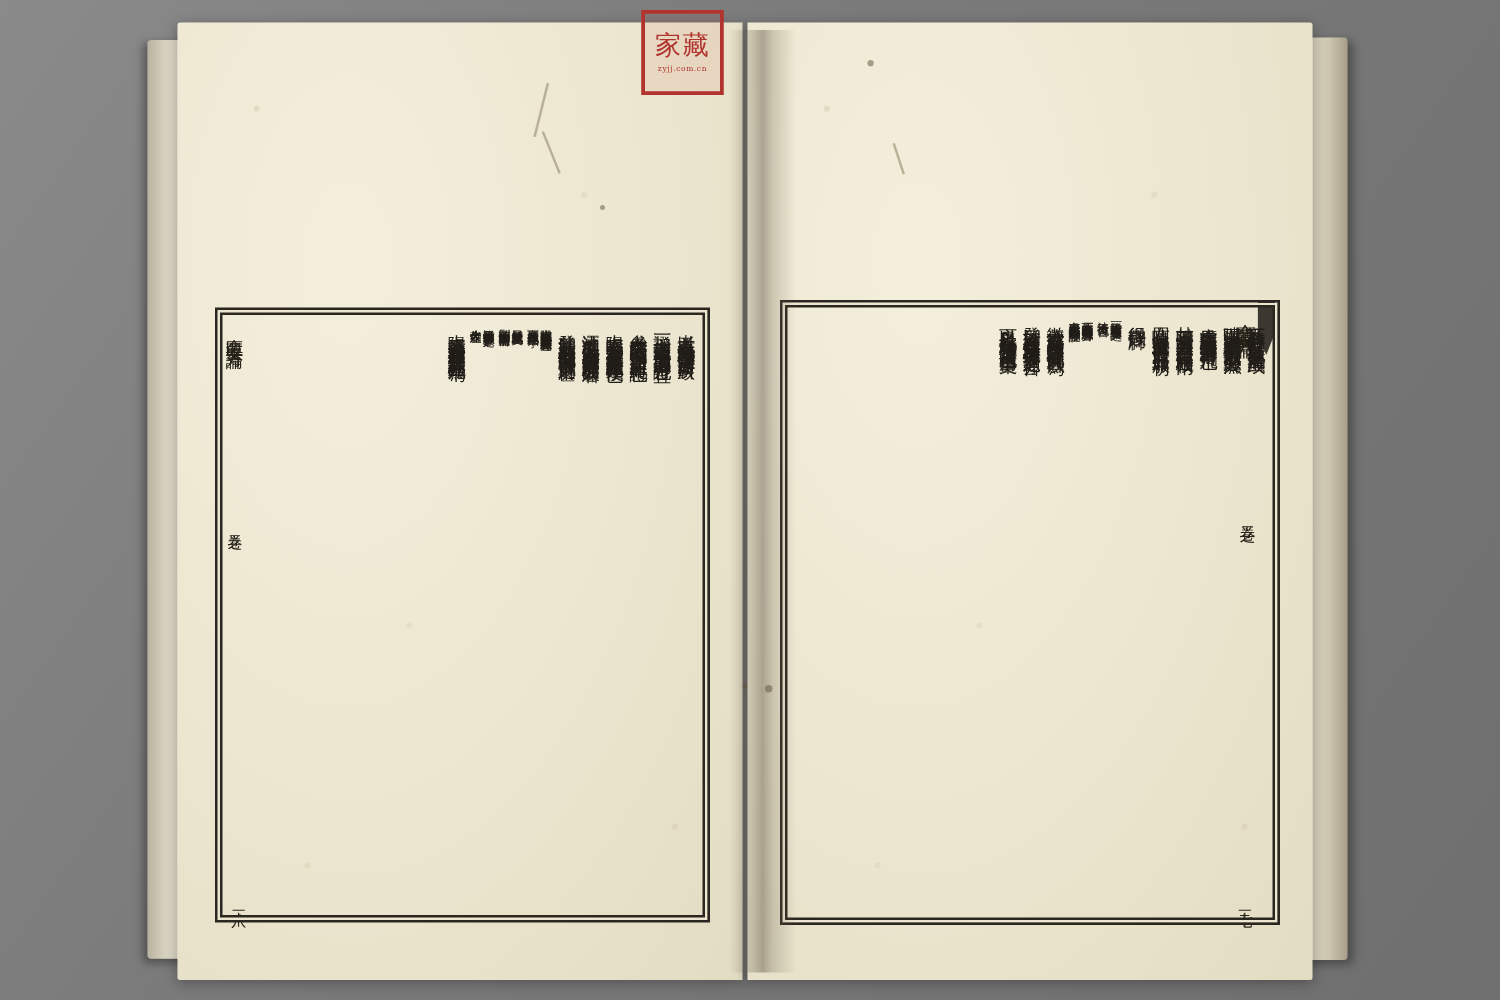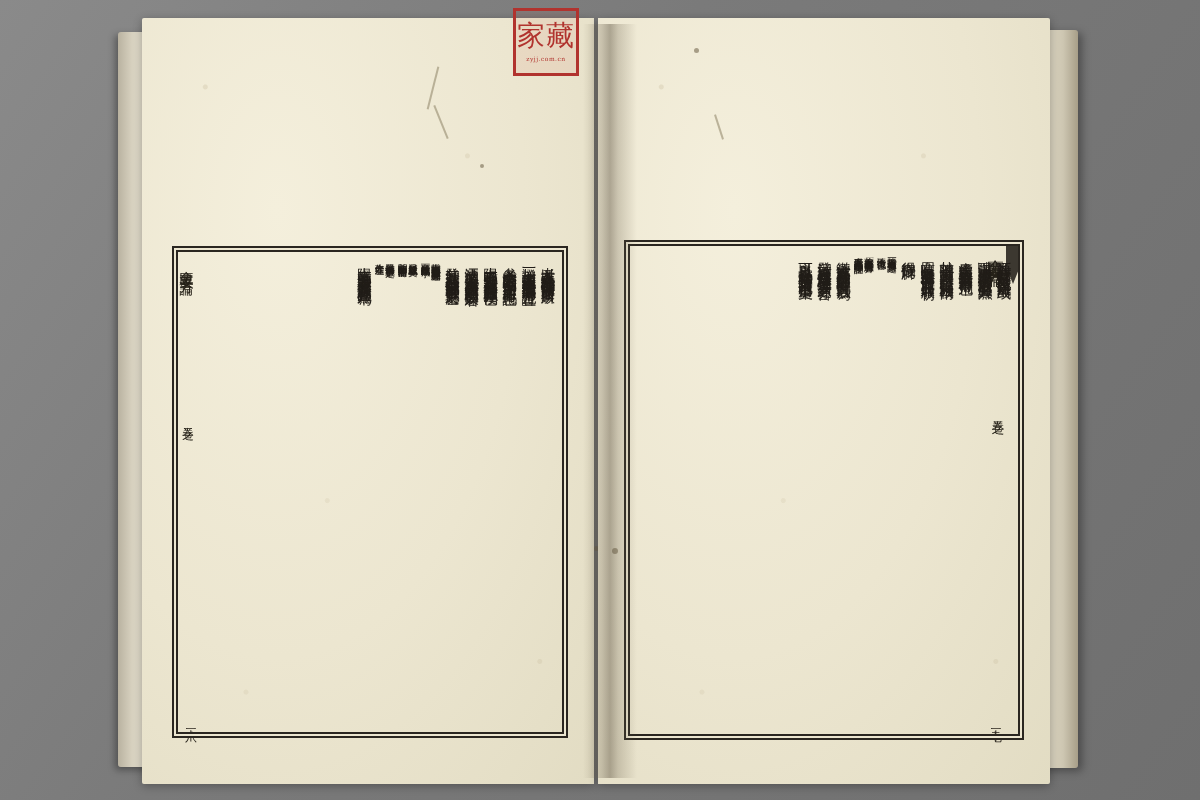--- a/index.html
+++ b/index.html
@@ -188,21 +188,21 @@
     width: 60px; height: 62px;
     border: 3px solid #b1332e;
     background: rgba(200,60,50,0.08);
     display: flex;
     flex-direction: column;
     align-items: center;
     justify-content: center;
     color: #b1332e;
     font-family: "DejaVu Serif", serif;
   }
-  .seal .s-main { font-size: 28px; letter-spacing: 1px; line-height: 1; }
+  .seal .s-main { font-size: 21px; letter-spacing: 1px; line-height: 1; }
   .seal .s-sub  { font-size: 6px; letter-spacing: 0.5px; margin-top: 5px; }
 
   
   .blem { position: absolute; background: #6a5c44; border-radius: 50%; opacity: .55; }
 
   
   .crack { position: absolute; background: #8d8165; opacity: .55; }
 </style>
 </head>
 <body>

